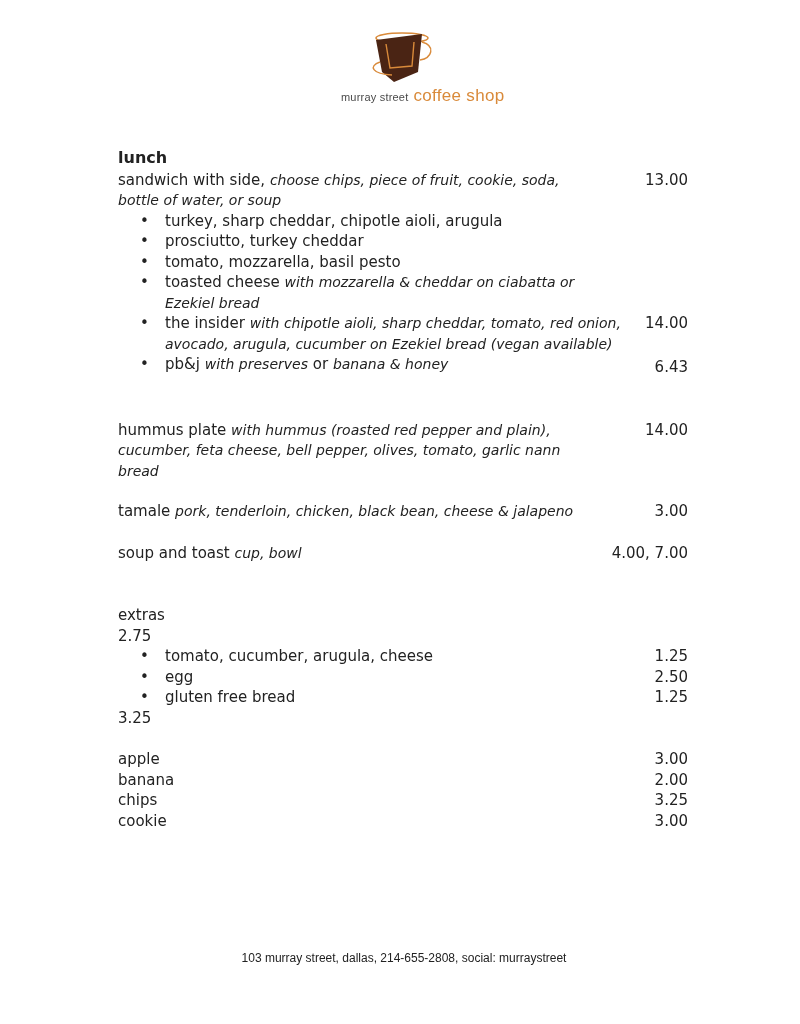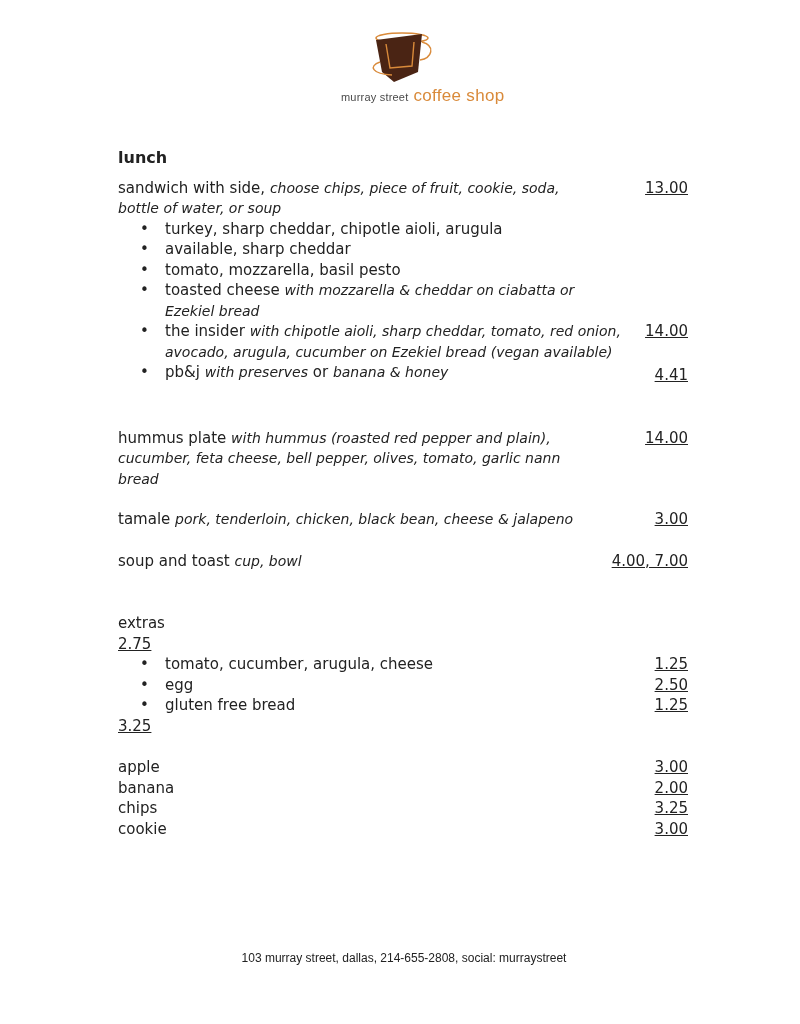--- a/index.html
+++ b/index.html
@@ -7,22 +7,22 @@
          font-family: "DejaVu Sans", sans-serif; color: #222; }
   .logo { position: absolute; left: 300px; top: 24px; width: 230px; height: 86px; }
   .logo svg { position: absolute; left: 66px; top: 4px; }
   .logo-text { position: absolute; left: 8px; top: 62px; white-space: nowrap; }
   .logo-text .a { font-size: 11px; color: #4a4a4a; letter-spacing: 0.2px; font-family: "Liberation Sans", sans-serif; margin-left: 33px; }
   .logo-text .b { font-size: 17px; color: #d98a3a; font-family: "Liberation Sans", sans-serif; letter-spacing: 0.3px; }
 
   .menu { position: absolute; left: 118px; top: 148px; width: 570px; font-size: 15px; line-height: 20.5px; }
   .row { position: relative; display: flex; justify-content: space-between; }
   .row .txt { width: 460px; }
-  .row .price { text-align: right; white-space: nowrap; text-decoration: underline; }
-  .heading { font-weight: bold; font-size: 16px; margin-bottom: 9px; }
+  .row .price { text-align: right; white-space: nowrap; }
+  .heading { font-weight: bold; font-size: 16px; margin-bottom: 1px; }
   i, .desc { font-style: italic; font-size: 14px; }
   .bul { position: relative; padding-left: 47px; }
   .bul::before { content: "•"; position: absolute; left: 22px; top: 0; }
   .gap-sm { height: 20px; }
   .gap-md { height: 42px; }
   .gap-lg { height: 21px; }
   .footer { position: absolute; top: 951px; left: 4px; width: 800px; text-align: center;
             font-family: "Liberation Sans", sans-serif; font-size: 12px; color: #222; }
 </style>
 </head>
@@ -48,38 +48,38 @@
   <div class="row">
     <div class="txt"><span>sandwich with side,</span> <i>choose chips, piece of fruit, cookie, soda, bottle of water, or soup</i></div>
     <div class="price">13.00</div>
   </div>
 
   <div class="row">
     <div class="txt bul"><span>turkey, sharp cheddar, chipotle aioli, arugula</span></div>
     <div class="price"></div>
   </div>
   <div class="row">
-    <div class="txt bul"><span>available, sharp cheddar</span></div>
+    <div class="txt bul"><span>prosciutto, turkey cheddar</span></div>
     <div class="price"></div>
   </div>
   <div class="row">
     <div class="txt bul"><span>tomato, mozzarella, basil pesto</span></div>
     <div class="price"></div>
   </div>
   <div class="row">
     <div class="txt bul"><span>toasted cheese</span> <i>with mozzarella &amp; cheddar on ciabatta or Ezekiel bread</i></div>
     <div class="price"></div>
   </div>
   <div class="row">
     <div class="txt bul"><span>the insider</span> <i>with chipotle aioli, sharp cheddar, tomato, red onion, avocado, arugula, cucumber on Ezekiel bread (vegan available)</i></div>
     <div class="price">14.00</div>
   </div>
   <div class="row">
     <div class="txt bul"><span>pb&amp;j</span> <i>with preserves</i> <span>or</span> <i>banana &amp; honey</i></div>
-    <div class="price" style="padding-top:3px">4.41</div>
+    <div class="price" style="padding-top:3px">6.43</div>
   </div>
 
   <div class="gap-md"></div>
 
   <div class="row">
     <div class="txt"><span>hummus plate</span> <i>with hummus (roasted red pepper and plain), cucumber, feta cheese, bell pepper, olives, tomato, garlic nann bread</i></div>
     <div class="price">14.00</div>
   </div>
 
   <div class="gap-sm"></div>

